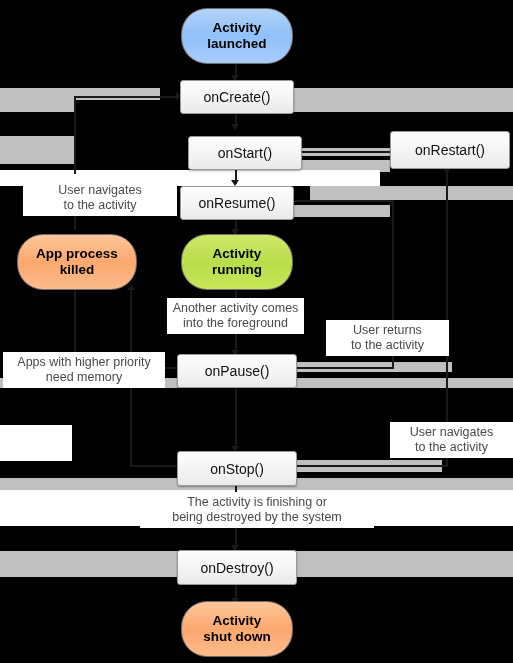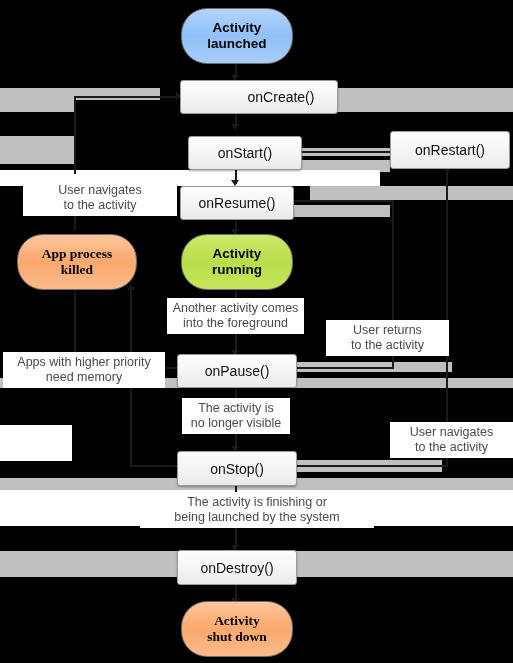--- a/index.html
+++ b/index.html
@@ -66,21 +66,21 @@
     justify-content: center;
     text-align: center;
     font-weight: bold;
     font-size: 13.5px;
     line-height: 16px;
     color: #000000;
     white-space: pre-line;
     box-shadow: 0 1px 3px rgba(0,0,0,0.5);
   }
   .pill-blue  { background: linear-gradient(180deg,#b3d4fb 0%, #8fc0f7 50%, #a9cdf9 100%); }
-  .pill-orange{ background: linear-gradient(180deg,#fdc69a 0%, #fba86e 50%, #fcbb8b 100%); font-family: Liberation Serif, serif; }
+  .pill-orange{ background: linear-gradient(180deg,#fdc69a 0%, #fba86e 50%, #fcbb8b 100%); }
   .pill-green { background: linear-gradient(180deg,#cfe96a 0%, #b9dd4a 50%, #c6e659 100%); }
 
   
   .edge {
     position: absolute;
     background: #1a1a1a;
   }
   .arrowhead {
     position: absolute;
     width: 0; height: 0;
@@ -189,21 +189,21 @@
 
   <div class="pill pill-orange" style="left:17px;top:234px;width:118px;height:54px;">App process
 killed</div>
 
   <div class="pill pill-green" style="left:181px;top:234px;width:110px;height:54px;">Activity
 running</div>
 
   <div class="pill pill-orange" style="left:181px;top:601px;width:110px;height:54px;">Activity
 shut down</div>
 
-  <div class="method" style="left:180px;top:80px;width:112px;height:32px;padding-left:44px;">onCreate()</div>
+  <div class="method" style="left:180px;top:80px;width:112px;height:32px;">onCreate()</div>
 
   <div class="method" style="left:188px;top:136px;width:112px;height:32px;">onStart()</div>
 
   <div class="method" style="left:390px;top:131px;width:118px;height:36px;text-align:right;">onRestart()</div>
 
   <div class="method" style="left:180px;top:186px;width:112px;height:32px;">onResume()</div>
 
   <div class="method" style="left:177px;top:451px;width:118px;height:33px;">onStop()</div>
 
   <div class="method" style="left:177px;top:354px;width:118px;height:32px;">onPause()</div>
@@ -215,22 +215,20 @@
 
   <div class="note" style="left:167px;top:298px;width:137px;height:36px;">Another activity comes
 into the foreground</div>
 
   <div class="note" style="left:326px;top:320px;width:123px;height:36px;">User returns
 to the activity</div>
 
   <div class="note" style="left:3px;top:352px;width:162px;height:36px;">Apps with higher priority
 need memory</div>
 
-  <div class="note" style="left:182px;top:398px;width:108px;height:36px;">The activity is
-no longer visible</div>
 
   <div class="note" style="left:390px;top:422px;width:123px;height:36px;">User navigates
 to the activity</div>
 
   <div class="note" style="left:140px;top:492px;width:234px;height:36px;">The activity is finishing or
-being launched by the system</div>
+being destroyed by the system</div>
 
 </div>
 
 </body></html>

